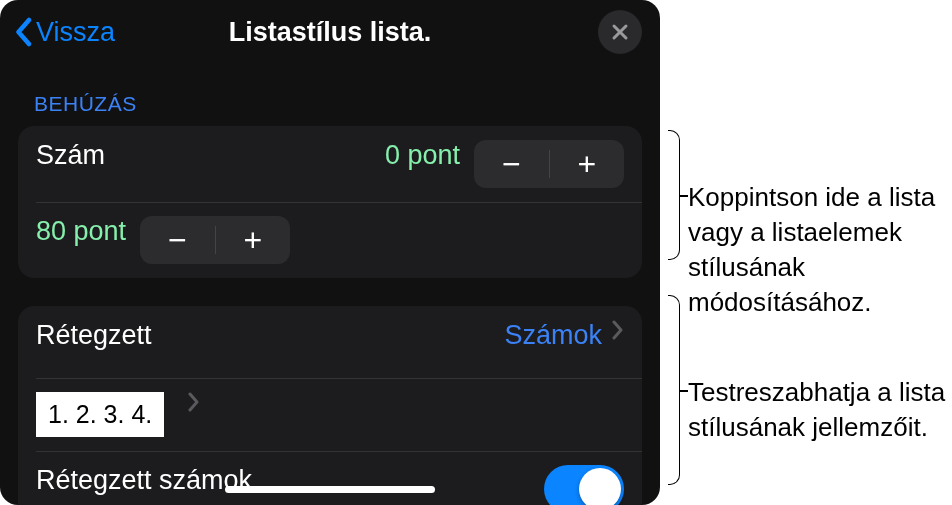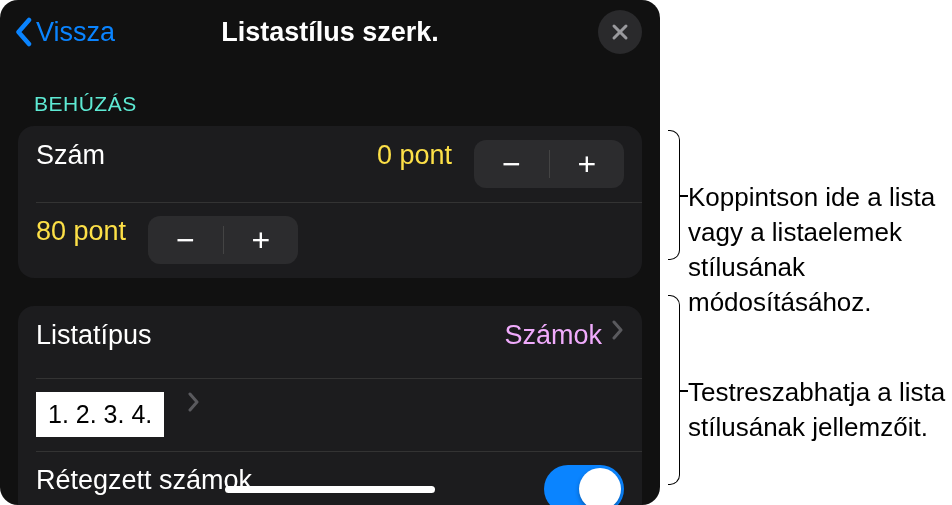--- a/index.html
+++ b/index.html
@@ -58,21 +58,21 @@
       display: flex;
       align-items: center;
       justify-content: center;
       color: #9a9a9e;
     }
     .close svg {
       width: 18px;
       height: 18px;
     }
     .section-label {
-      color: #5eead4;
+      color: #3b82f6;
       font-size: 21px;
       padding: 28px 34px 10px 34px;
       letter-spacing: 0.5px;
     }
     .group {
       background: #1c1c1e;
       margin: 0 18px;
       border-radius: 16px;
     }
     .row {
@@ -89,26 +89,26 @@
       right: 0;
       height: 1px;
       background: #333;
     }
     .row-label {
       color: #fff;
       font-size: 27px;
       flex: 1;
     }
     .row-value {
-      color: #fde047;
-      font-size: 27px;
-      margin-right: 22px;
+      color: #86efac;
+      font-size: 27px;
+      margin-right: 14px;
     }
     .row-value-gray {
-      color: #f0abfc;
+      color: #3b82f6;
       font-size: 27px;
       margin-right: 10px;
     }
     .stepper {
       display: flex;
       background: #2c2c2e;
       border-radius: 12px;
       overflow: hidden;
       width: 150px;
       height: 48px;
@@ -201,21 +201,21 @@
 <body>
 
 <div class="panel">
   <div class="header">
     <div class="back">
       <svg viewBox="0 0 12 20" fill="none" stroke="currentColor" stroke-width="3" stroke-linecap="round" stroke-linejoin="round">
         <polyline points="10,2 3,10 10,18"></polyline>
       </svg>
       <span>Vissza</span>
     </div>
-    <div class="title">Listastílus szerk.</div>
+    <div class="title">Listastílus lista.</div>
     <div class="close">
       <svg viewBox="0 0 18 18" stroke="currentColor" stroke-width="3" stroke-linecap="round">
         <line x1="3" y1="3" x2="15" y2="15"></line>
         <line x1="15" y1="3" x2="3" y2="15"></line>
       </svg>
     </div>
   </div>
 
   <div class="section-label">BEHÚZÁS</div>
 
@@ -236,21 +236,21 @@
         <div class="stepper-divider"></div>
         <div class="stepper-btn">+</div>
       </div>
     </div>
   </div>
 
   <div class="gap"></div>
 
   <div class="group">
     <div class="row">
-      <div class="row-label">Listatípus</div>
+      <div class="row-label">Rétegzett</div>
       <div class="row-value-gray">Számok</div>
       <div class="chevron">
         <svg viewBox="0 0 12 20" fill="none" stroke="currentColor" stroke-width="3" stroke-linecap="round" stroke-linejoin="round">
           <polyline points="2,2 9,10 2,18"></polyline>
         </svg>
       </div>
     </div>
     <div class="row">
       <div class="format-preview">1. 2. 3. 4.</div>
       <div class="chevron">

